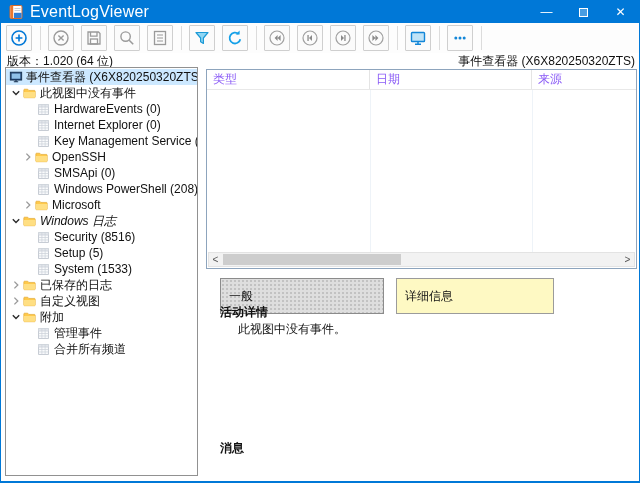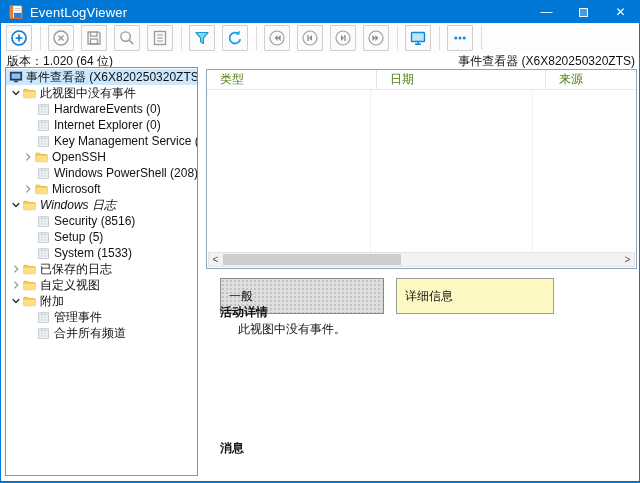--- a/index.html
+++ b/index.html
@@ -5,21 +5,21 @@
   * { margin:0; padding:0; box-sizing:border-box; }
   html,body { background:#e8e8e8; }
   body { font-family:"Liberation Sans","DejaVu Sans",sans-serif; font-size:12px; color:#111; }
   .window { position:relative; width:640px; height:483px; background:#ffffff;
             border:1px solid #0078d7; border-bottom:2px solid #0078d7; overflow:hidden; }
 
   
   .titlebar { position:absolute; left:0; top:0; width:100%; height:22px; background:#0078d7;
               display:flex; align-items:center; color:#fff; }
   .titlebar .appicon { width:16px; height:16px; margin:0 6px 0 7px; display:flex; align-items:center; }
-  .titlebar .title { font-size:13px; letter-spacing:.2px; }
+  .titlebar .title { font-size:16px; letter-spacing:.2px; }
   .caption-btns { margin-left:auto; display:flex; height:100%; }
   .cap-btn { width:37px; height:100%; display:flex; align-items:center; justify-content:center;
              color:#fff; font-size:12px; }
   .max-glyph { width:9px; height:9px; border:1.5px solid #fff; background:rgba(255,255,255,.28); }
 
   
   .toolbar { position:absolute; left:0; top:22px; width:100%; height:30px; background:#fdfdfd;
              display:flex; align-items:center; padding-left:5px; }
   .tbtn { width:26px; height:26px; border:1px solid #cfcfcf; background:#fbfbfb; border-radius:1px;
           display:flex; align-items:center; justify-content:center; margin-right:7px; }
@@ -37,22 +37,22 @@
   .trow { height:16px; display:flex; align-items:center; white-space:nowrap; }
   .trow.sel { background:#cce8ff; }
   .texp { width:12px; height:12px; flex:0 0 12px; display:flex; align-items:center; justify-content:center; }
   .tico { width:15px; height:14px; flex:0 0 15px; display:flex; align-items:center; justify-content:center; margin-right:3px; }
   .tlabel { padding-right:4px; }
 
   
   .listpanel { position:absolute; left:205px; top:68px; width:431px; height:200px; background:#fff;
                border:1px solid #8da4bd; }
   .lheader { display:flex; height:20px; border-bottom:1px solid #e8e8e8; }
-  .lhcell { display:flex; align-items:center; padding-left:6px; color:#4d7c0f;
-            border-right:1px solid #e4e4e4; overflow:hidden;margin-left:7px; }
+  .lhcell { display:flex; align-items:center; padding-left:6px; color:#8b5cf6;
+            border-right:1px solid #e4e4e4; overflow:hidden; }
   .lbody { position:relative; height:163px; }
   .colline { position:absolute; top:0; bottom:0; width:1px; background:#eef3f8; }
   .hscroll { position:absolute; left:1px; right:1px; bottom:1px; height:15px; background:#f2f2f2;
              border:1px solid #e3e3e3; display:flex; align-items:center; }
   .harrow { width:13px; height:13px; display:flex; align-items:center; justify-content:center;
             color:#555; font-size:10px; }
   .harrow.right { margin-left:auto; }
   .hthumb { position:absolute; left:14px; top:1px; width:178px; height:11px; background:#cdcdcd; }
 
   
@@ -284,20 +284,30 @@
         <span class="tlabel">OpenSSH</span>
       </div>
       <div class="trow" style="padding-left: 30px;">
         <span class="tico">
           <svg viewBox="0 0 16 16" width="13" height="13">
             <rect x="2" y="2" width="12" height="12" fill="#fafbfc" stroke="#b8bfc8" stroke-width="1"></rect>
             <rect x="2" y="2" width="12" height="3" fill="#e2e6eb"></rect>
             <path d="M2 5h12M2 8h12M2 11h12M6 2v12M10 2v12" stroke="#ccd2da" stroke-width="0.9"></path>
           </svg>
         </span>
+        <span class="tlabel">SMSApi (0)</span>
+      </div>
+      <div class="trow" style="padding-left: 30px;">
+        <span class="tico">
+          <svg viewBox="0 0 16 16" width="13" height="13">
+            <rect x="2" y="2" width="12" height="12" fill="#fafbfc" stroke="#b8bfc8" stroke-width="1"></rect>
+            <rect x="2" y="2" width="12" height="3" fill="#e2e6eb"></rect>
+            <path d="M2 5h12M2 8h12M2 11h12M6 2v12M10 2v12" stroke="#ccd2da" stroke-width="0.9"></path>
+          </svg>
+        </span>
         <span class="tlabel">Windows PowerShell (208)</span>
       </div>
       <div class="trow" style="padding-left: 16px;">
         <span class="texp">
           <svg viewBox="0 0 10 10" width="10" height="10">
             <path d="M3.4 1.6L6.8 5 3.4 8.4" fill="none" stroke="#9a9a9a" stroke-width="1.3"></path>
           </svg>
         </span>
         <span class="tico">
           <svg viewBox="0 0 16 16" width="15" height="13">

